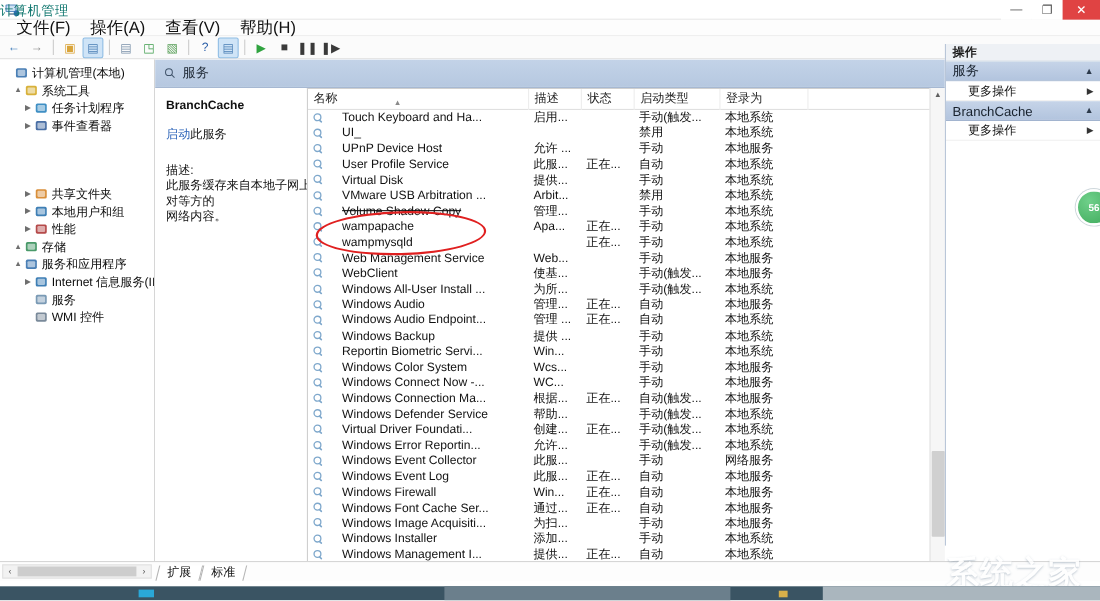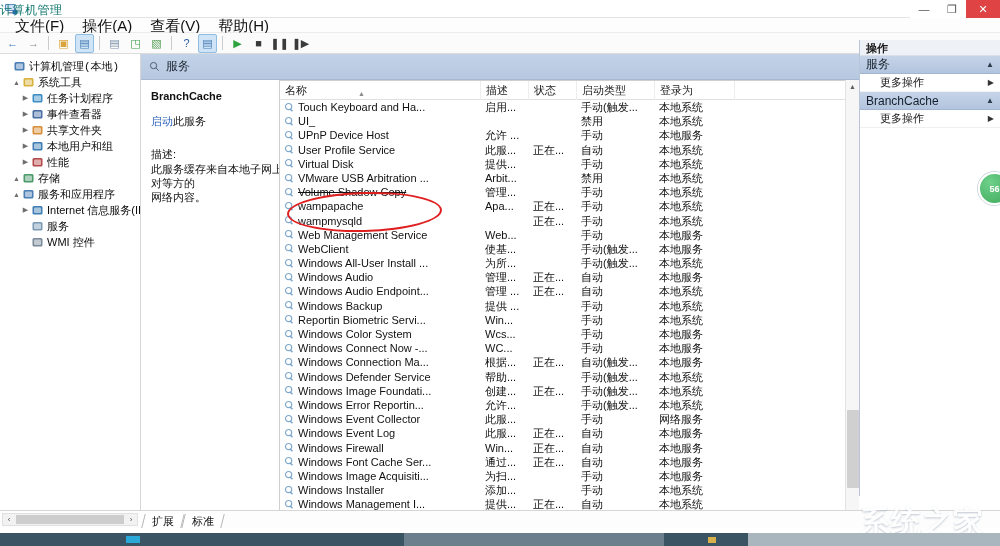--- a/index.html
+++ b/index.html
@@ -106,21 +106,21 @@
   .c-desc { width: 48px; }
   .c-stat { width: 48px; }
   .c-start { width: 78px; }
   .c-logon { width: 80px; }
   .c-rest { flex: 1; }
   .sort-arrow { position: absolute; left: 78px; top: 3px; font-size: 7px; color: #8a8a8a; }
 
   .list-body { height: 410px; overflow: hidden; }
   .lrow { display: flex; height: 14.2px; align-items: center; font-size: 11px; color: #111; white-space: nowrap; }
   .lrow .cell { padding-left: 5px; overflow: hidden; height: 14.2px; line-height: 14.2px; }
-  .lrow .cell.c-name { display: flex; align-items: center; gap: 3px; padding-left: 4px; }
+  .lrow .cell.c-name { display: flex; align-items: center; gap: 16px; padding-left: 4px; }
   .svc-ico { width: 11px; height: 11px; flex: 0 0 11px; }
 
   
   .vscroll {
     position: absolute; right: 0; top: 26px; width: 14px; height: 430px;
     background: #f6f6f6; border-left: 1px solid #e2e2e2;
   }
   .vscroll .sb-up, .vscroll .sb-down {
     height: 13px; display:flex; align-items:center; justify-content:center;
     font-size: 7px; color:#5f5f5f;
@@ -256,21 +256,21 @@
       <div class="tb-btn sel" style="color: rgb(75, 127, 181); font-size: 11px;">▤</div>
       <div class="tb-sep"></div>
       <div class="tb-btn" style="color: rgb(47, 163, 63); font-size: 11px;">▶</div>
       <div class="tb-btn" style="color: rgb(58, 58, 58); font-size: 11px;">■</div>
       <div class="tb-btn" style="color: rgb(58, 58, 58); font-size: 11px;">❚❚</div>
       <div class="tb-btn" style="color: rgb(58, 58, 58); font-size: 11px;">❚▶</div>
     </div>
 
   <div class="pane-tree">
     <div class="tree" id="tree">
-        <div class="tnode" style="padding-left: 0px; font-family: Liberation Mono, monospace;">
+        <div class="tnode" style="padding-left: 0px;">
           <span class="twist"></span>
           <span class="ticon"><svg width="13" height="13" viewBox="0 0 13 13">
               <rect x="1.5" y="2" width="10" height="8.5" rx="1.5" fill="#4a7fb5"></rect>
               <rect x="3" y="3.5" width="7" height="5.5" rx="1" fill="#ffffff" opacity=".55"></rect>
             </svg></span>
           <span class="tlabel">计算机管理(本地)</span>
         </div>
         <div class="tnode" style="padding-left: 9px;">
           <span class="twist">▲</span>
           <span class="ticon"><svg width="13" height="13" viewBox="0 0 13 13">
@@ -288,21 +288,21 @@
           <span class="tlabel">任务计划程序</span>
         </div>
         <div class="tnode" style="padding-left: 18px; align-items: center;">
           <span class="twist">▶</span>
           <span class="ticon"><svg width="13" height="13" viewBox="0 0 13 13">
               <rect x="1.5" y="2" width="10" height="8.5" rx="1.5" fill="#4a6fa5"></rect>
               <rect x="3" y="3.5" width="7" height="5.5" rx="1" fill="#ffffff" opacity=".55"></rect>
             </svg></span>
           <span class="tlabel">事件查看器</span>
         </div>
-        <div class="tnode" style="padding-left: 18px;">
+        <div class="tnode" style="padding-left: 18px; margin-top: 46px;">
           <span class="twist">▶</span>
           <span class="ticon"><svg width="13" height="13" viewBox="0 0 13 13">
               <rect x="1.5" y="2" width="10" height="8.5" rx="1.5" fill="#d98f3a"></rect>
               <rect x="3" y="3.5" width="7" height="5.5" rx="1" fill="#ffffff" opacity=".55"></rect>
             </svg></span>
           <span class="tlabel">共享文件夹</span>
         </div>
         <div class="tnode" style="padding-left: 18px;">
           <span class="twist">▶</span>
           <span class="ticon"><svg width="13" height="13" viewBox="0 0 13 13">
@@ -670,21 +670,21 @@
             <div class="cell c-start">手动(触发...</div>
             <div class="cell c-logon">本地系统</div>
             <div class="cell c-rest"></div>
           </div>
           <div class="lrow">
             <div class="cell c-name">
               <svg class="svc-ico" viewBox="0 0 11 11">
                 <circle cx="4.6" cy="4.6" r="3.1" fill="none" stroke="#7fa8cc" stroke-width="1.2"></circle>
                 <rect x="6.6" y="6.4" width="3.4" height="1.5" rx=".6" transform="rotate(42 6.6 6.4)" fill="#7fa8cc"></rect>
               </svg>
-              <span>Windows Image Foundati...</span>
+              <span>Virtual Driver Foundati...</span>
             </div>
             <div class="cell c-desc">创建...</div>
             <div class="cell c-stat">正在...</div>
             <div class="cell c-start">手动(触发...</div>
             <div class="cell c-logon">本地系统</div>
             <div class="cell c-rest"></div>
           </div>
           <div class="lrow">
             <div class="cell c-name">
               <svg class="svc-ico" viewBox="0 0 11 11">

